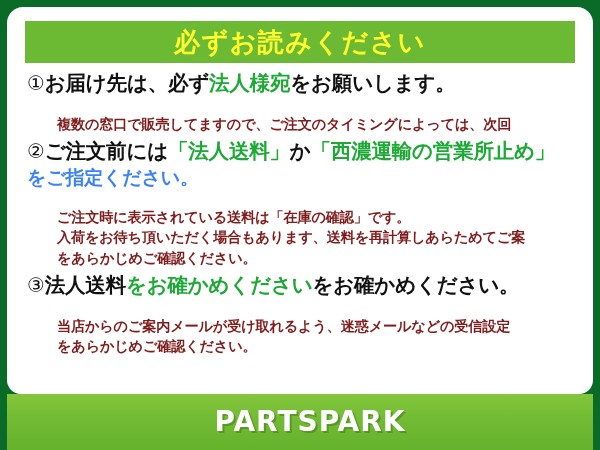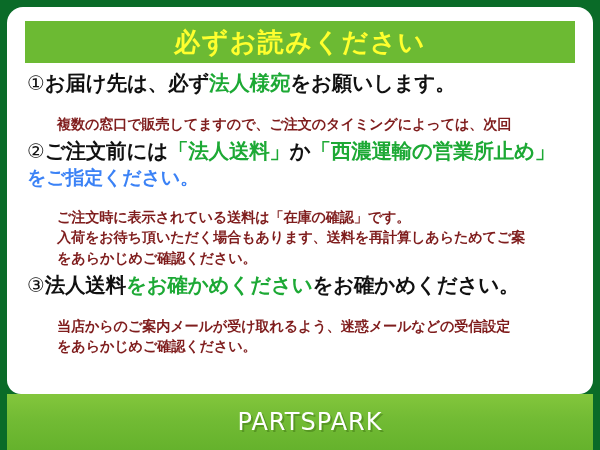--- a/index.html
+++ b/index.html
@@ -113,22 +113,22 @@
     height: 56px;
     flex: 0 0 56px;
     background: linear-gradient(180deg, #83c63c 0%, #72bb34 45%, #65b22c 100%);
     display: flex;
     align-items: center;
     justify-content: center;
   }
 
   .brand {
     color: #ffffff;
-    font-size: 24px;
-    font-weight: normal;
+    font-size: 28px;
+    font-weight: bold;
     letter-spacing: 1px;
     line-height: 1;
     text-shadow: 2px 2px 0 rgba(60,110,20,0.45);
     font-family: "DejaVu Sans", "Liberation Sans", sans-serif;
     margin-left: 20px;
   }
 </style>
 </head>
 <body>
 

